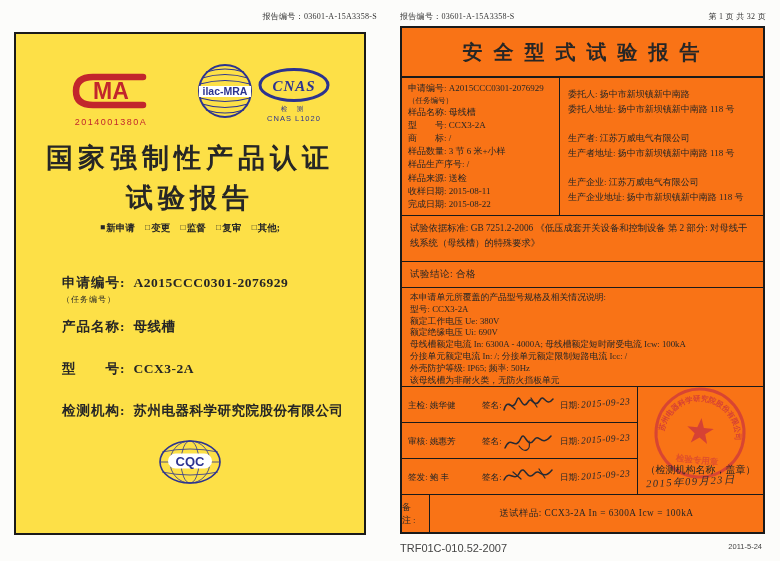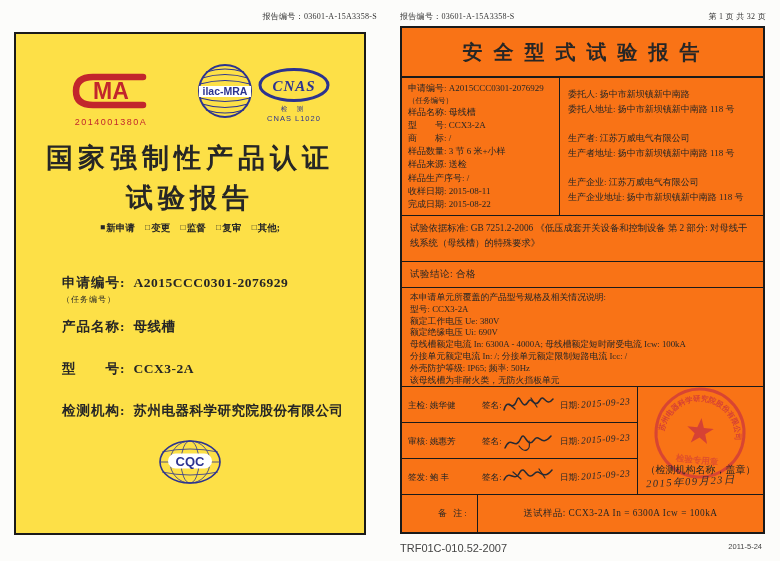--- a/index.html
+++ b/index.html
@@ -72,22 +72,22 @@
   .sr-date { position:absolute; left:179px; top:11px; font-style:italic;
              transform:rotate(-4deg); font-size:9.5px; letter-spacing:.5px;
              color:#23272e; white-space:nowrap; }
   .sig-stamp { flex:1; position:relative; }
   .stamp-svg { position:absolute; left:14px; top:-2px; transform:rotate(6deg); }
   .stamp-cap { position:absolute; top:76px; width:100%; text-align:center;
                font-size:10px; white-space:nowrap; }
   .stamp-date { position:absolute; top:88px; left:8px; font-size:10.5px; font-style:italic;
                 transform:rotate(-3deg); letter-spacing:1.5px; color:#2b2b30; white-space:nowrap; }
   .row-remark { flex:1; display:flex; }
-  .rm-label { width:48px; border-right:1.5px solid #1a1a1a; display:flex;
-              align-items:center; justify-content:center; font-size:9px; letter-spacing:2px;margin-left:28px; }
+  .rm-label { width:28px; border-right:1.5px solid #1a1a1a; display:flex;
+              align-items:center; justify-content:center; font-size:9px; letter-spacing:2px; }
   .rm-content { flex:1; display:flex; align-items:center; justify-content:center;
                 font-size:9.3px; letter-spacing:.5px; }
   .rp-footer-l { position:absolute; left:10px; top:540px; font-size:11px;
                  font-family:Liberation Sans, sans-serif; color:#444; }
   .rp-footer-r { position:absolute; right:14px; top:540px; font-size:7.5px;
                  font-family:"Liberation Sans",sans-serif; color:#444; }
 </style>
 </head>
 <body>
 
@@ -184,22 +184,22 @@
       <div class="row-title">安 全 型 式 试 验 报 告</div>
 
       <div class="row-info">
         <div class="info-l">
           <div class="ln">申请编号: A2015CCC0301-2076929</div>
           <div class="ln note">（任务编号）</div>
           <div class="ln">样品名称: 母线槽</div>
           <div class="ln">型　　号: CCX3-2A</div>
           <div class="ln">商　　标: /</div>
           <div class="ln">样品数量: 3 节 6 米+小样</div>
+          <div class="ln">样品生产序号: /</div>
           <div class="ln">样品来源: 送检</div>
-          <div class="ln">样品生产序号: /</div>
           <div class="ln">收样日期: 2015-08-11</div>
           <div class="ln">完成日期: 2015-08-22</div>
         </div>
         <div class="info-r">
           <div class="grp">
             <div class="ln">委托人: 扬中市新坝镇新中南路</div>
             <div class="ln">委托人地址: 扬中市新坝镇新中南路 118 号</div>
           </div>
           <div class="grp">
             <div class="ln">生产者: 江苏万威电气有限公司</div>

